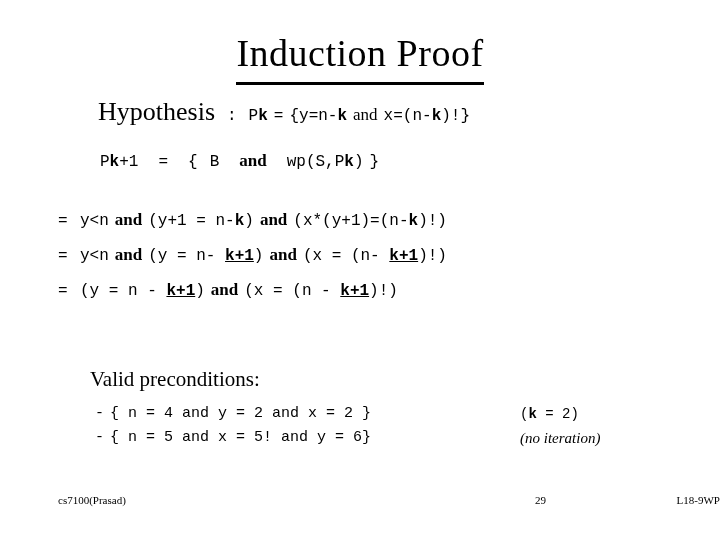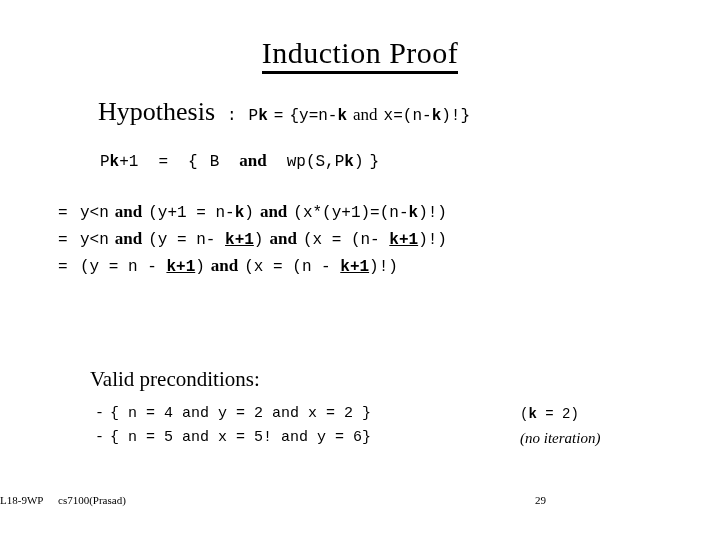--- a/index.html
+++ b/index.html
@@ -20,25 +20,25 @@
   #slide-title {
     position: absolute;
     top: 36px;
     left: 0;
     width: 720px;
     text-align: center;
   }
   #slide-title .title-text {
     display: inline-block;
     font-family: "Liberation Serif", "DejaVu Serif", serif;
-    font-size: 30px;
+    font-size: 38px;
     line-height: 34px;
     letter-spacing: 0.5px;
     border-bottom: 3px solid #000;
-    padding-bottom: 1px;
+    padding-bottom: 12px;
   }
   .b { font-weight: bold; }
   .u { text-decoration: underline; }
   .sp { display: inline-block; width: 6px; }
   .sp2 { display: inline-block; width: 12px; }
   .sp3 { display: inline-block; width: 20px; }
 
   
   #hypothesis-line {
     position: absolute;
@@ -85,20 +85,21 @@
     top: 201px;
     left: 58px;
     white-space: nowrap;
   }
   #derivation .deriv-row {
     height: 27px;
     line-height: 22px;
     white-space: nowrap;
     font-family: "Liberation Mono", "DejaVu Sans Mono", monospace;
     font-size: 16px;
+    margin-top: 8px;
   }
   #derivation .andword {
     font-family: "Liberation Serif", "DejaVu Serif", serif;
     font-size: 17px;
     font-weight: bold;
   }
   #derivation .eqcol {
     display: inline-block;
     width: 22px;
   }
@@ -154,21 +155,21 @@
   #slide-footer .foot-left {
     position: absolute;
     left: 58px;
     top: 0;
   }
   #slide-footer .foot-center {
     position: absolute;
     left: 0;
     top: 0;
     width: 720px;
-    text-align: left;
+    text-align: right;
   }
   #slide-footer .foot-right {
     position: absolute;
     right: 58px;
     top: 0;
   }
 </style>
 </head>
 <body>
 

